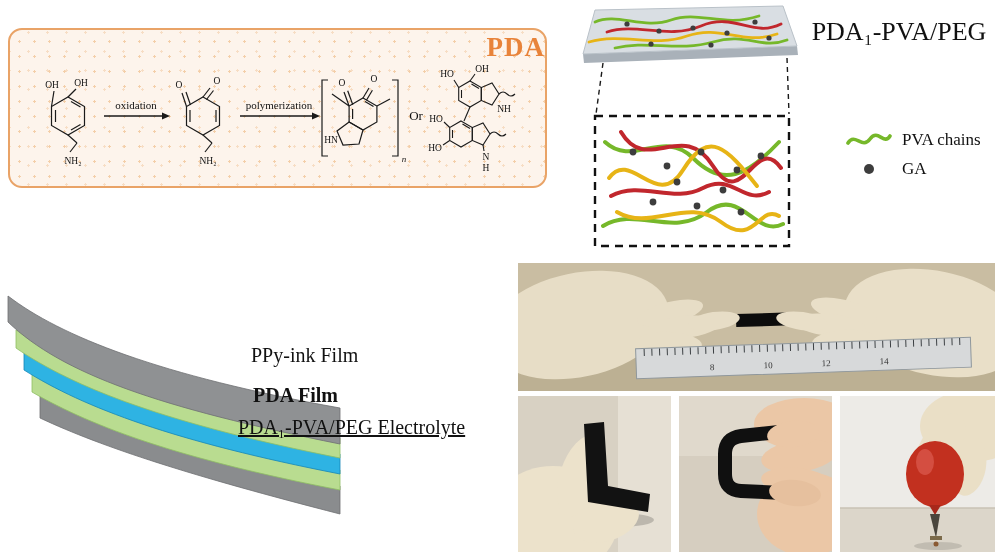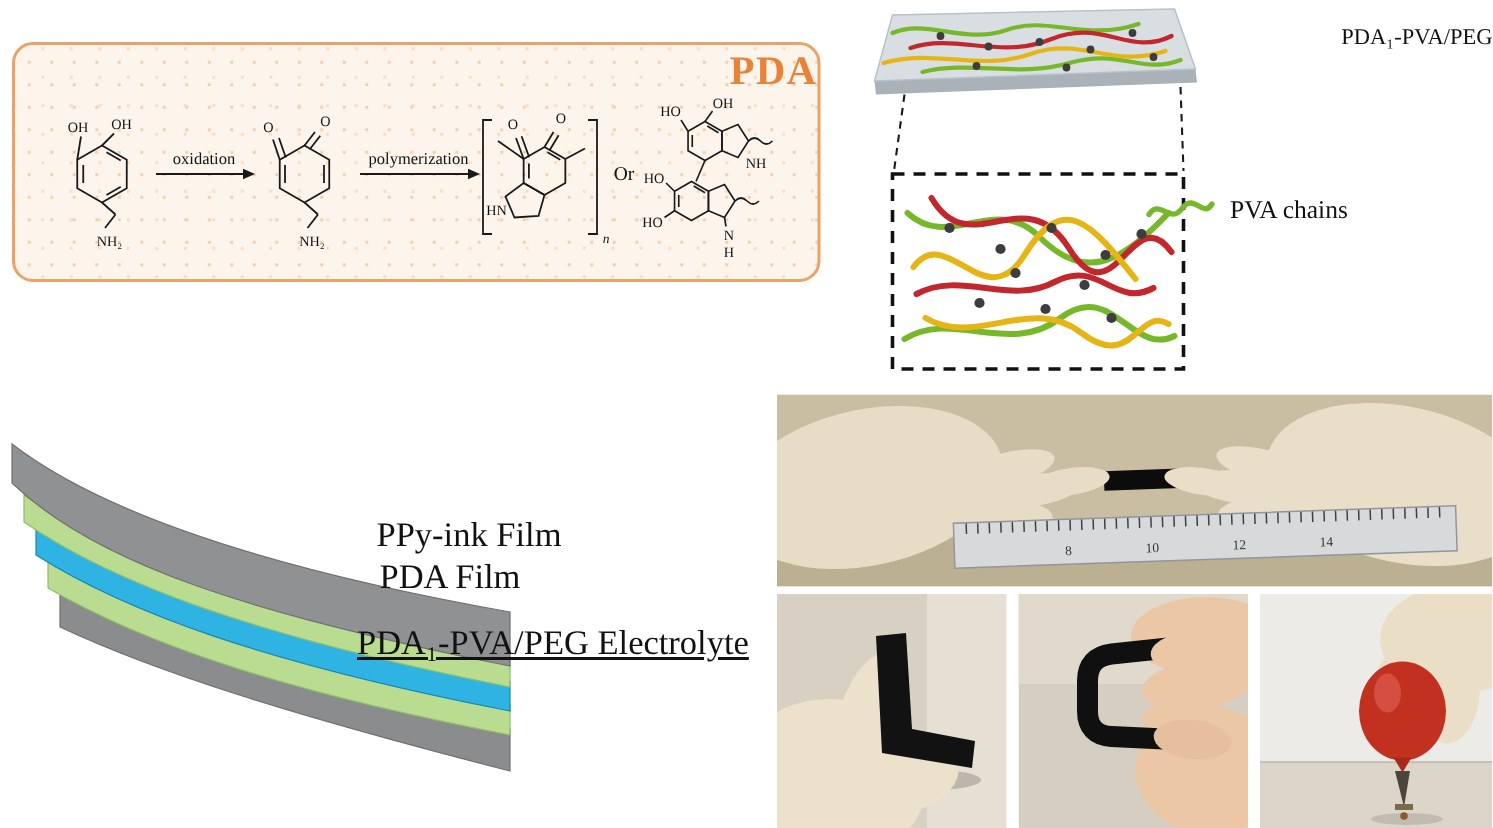--- a/index.html
+++ b/index.html
@@ -17,29 +17,29 @@
              font-size:27px;font-weight:bold;color:#e8833a;letter-spacing:1px;}
   .scheme-svg{position:absolute;left:8px;top:34px;}
   .scheme-svg text{fill:#111;}
   .chem{font-size:9.5px;text-anchor:middle;}
   .chem-arrow{font-size:11px;text-anchor:middle;}
   .chem-or{font-size:13px;text-anchor:middle;}
   .chem-sub{font-size:9px;font-style:italic;text-anchor:middle;}
 
   
   .hydrogel-svg{left:555px;top:0;}
-  .hydrogel-title{left:803px;top:16px;width:192px;text-align:right;font-size:15px;line-height:1.25;}
-  .legend{left:764px;top:130px;display:flex;flex-direction:column;gap:9px;justify-content:center;}
+  .hydrogel-title{left:803px;top:16px;width:192px;text-align:center;font-size:26px;line-height:1.25;}
+  .legend{left:846px;top:130px;display:flex;flex-direction:column;gap:9px;justify-content:center;}
   .legend-row{display:flex;align-items:center;gap:10px;font-size:17px;}
 
   
   .films-svg{left:0;top:282px;}
-  .film-label{font-size:23px;white-space:nowrap;}
+  .film-label{font-size:20px;white-space:nowrap;}
   .film-label-0{left:251px;top:344px;}
-  .film-label-1{left:253px;top:372px;}
+  .film-label-1{left:253px;top:384px;font-weight:bold;}
   .film-label-2{left:238px;top:416px;text-decoration:underline;}
 
   
   .photo-main{left:518px;top:263px;}
   .photo-a{left:518px;top:396px;}
   .photo-b{left:679px;top:396px;}
   .photo-c{left:840px;top:396px;}
   .photo-main text{font-size:9px;fill:#333;text-anchor:middle;}
 </style>
 </head>
@@ -197,20 +197,26 @@
     <div>PDA₁-PVA/PEG</div>
   </div>
 
   <div class="abs legend">
     <div class="legend-row">
       <svg width="46" height="20">
         <path d="M2 13 C9 2 16 20 24 9 S38 16 44 6" fill="none" stroke-width="3.6" stroke-linecap="round" stroke="#76b82a"></path>
       </svg>
       <span>PVA chains</span>
     </div>
+    <div class="legend-row">
+      <svg width="46" height="20">
+        <circle cx="23" cy="10" r="5" fill="#3d3d3d"></circle>
+      </svg>
+      <span>GA</span>
+    </div>
   </div>
 
   <svg class="abs films-svg" width="355" height="270" viewBox="0 0 355 270">
     <path d="M40 114 C 100 146, 192 176, 340 204 L340 232 C 192 194, 104 166, 40 136 Z" fill="#8a8c8e" stroke="#6e7072" stroke-width="0.8"></path>
     <path d="M32 92 C 90 126, 184 160, 340 188 L340 208 C 184 178, 94 146, 32 110 Z" fill="#b9dc90" stroke="#8fbf63" stroke-width="0.8"></path>
     <path d="M24 70 C 80 106, 176 142, 340 172 L340 192 C 176 160, 84 126, 24 88 Z" fill="#2eb3e3" stroke="#1587b8" stroke-width="0.8"></path>
     <path d="M16 48 C 70 86, 168 124, 340 156 L340 176 C 168 142, 74 106, 16 66 Z" fill="#b9dc90" stroke="#8fbf63" stroke-width="0.8"></path>
     <path d="M8 14 C 60 54, 160 94, 340 126 L340 162 C 160 126, 62 92, 8 40 Z" fill="#8f9193" stroke="#6e7072" stroke-width="0.8"></path>
   </svg>
   <div class="abs film-label film-label-0">PPy-ink Film</div>

